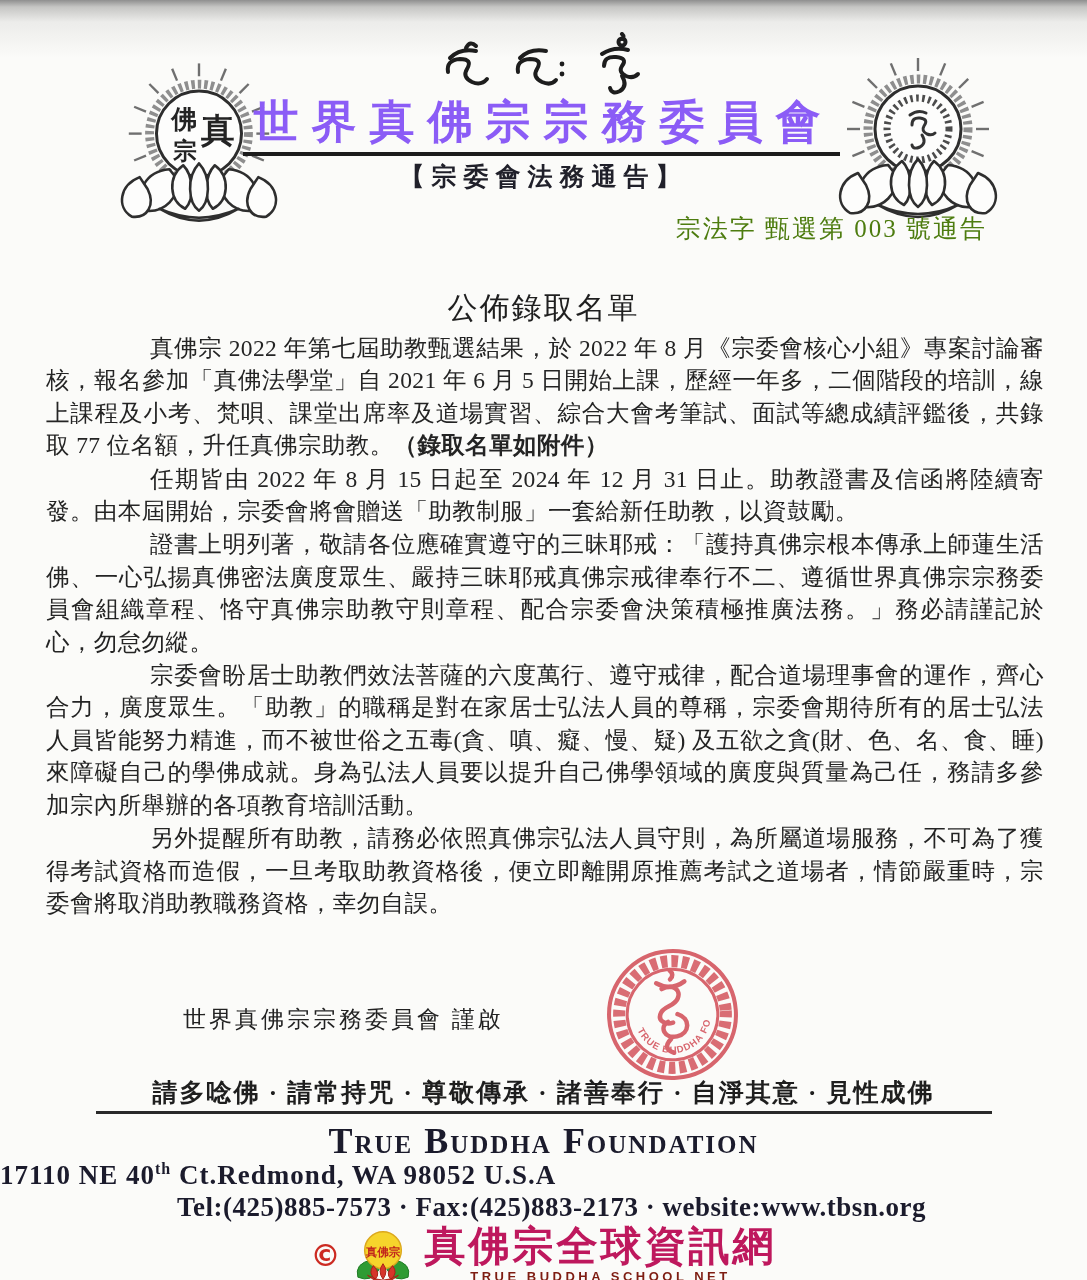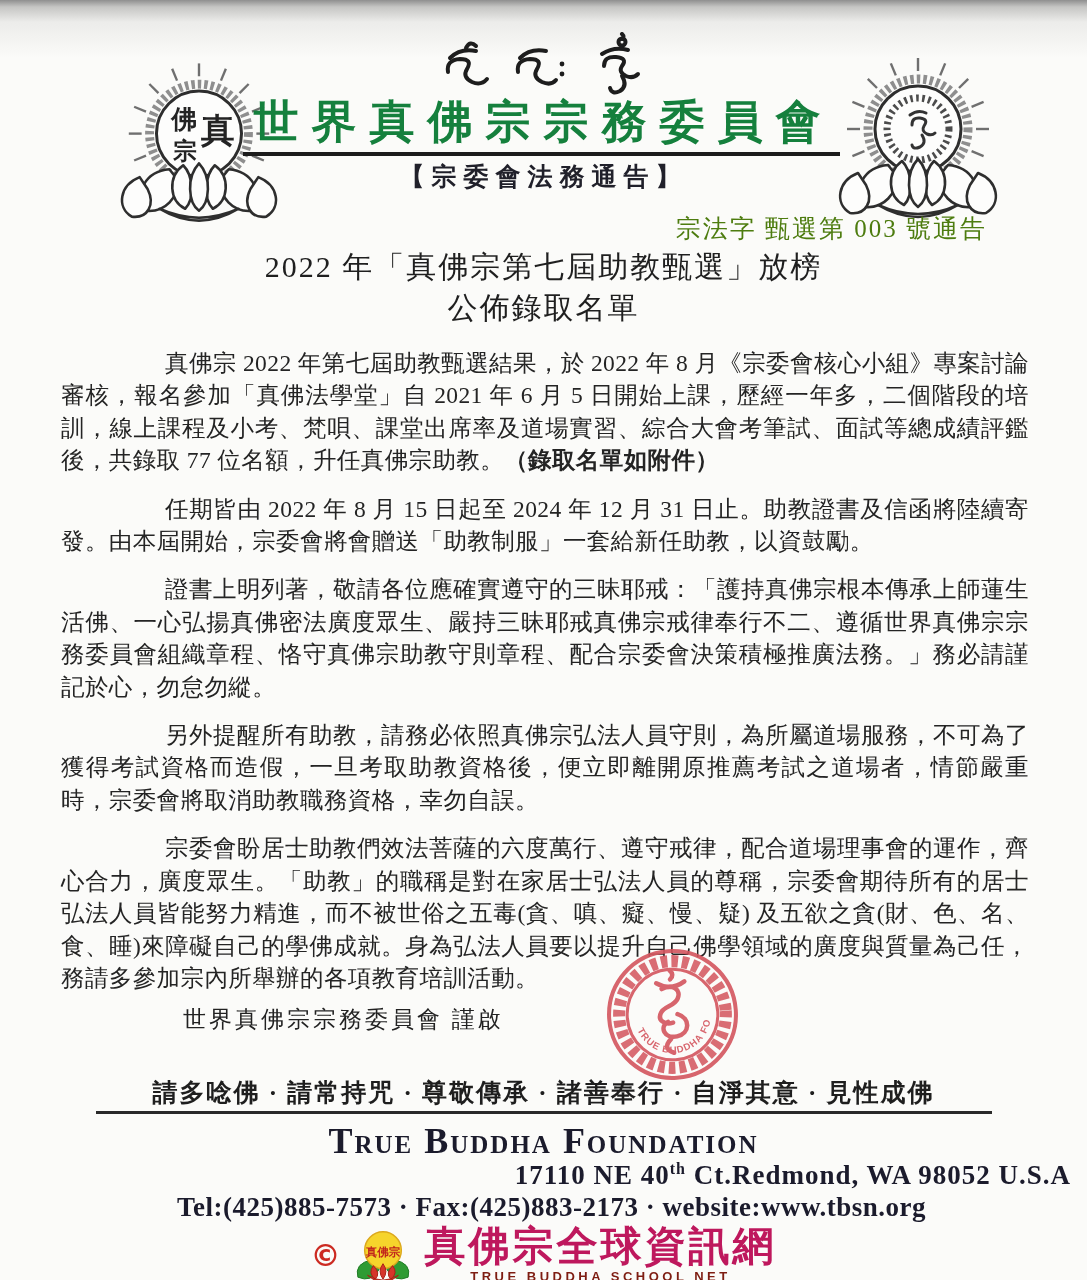--- a/index.html
+++ b/index.html
@@ -8,42 +8,42 @@
     background:#fbfbf9;overflow:hidden;
     font-family:"Liberation Serif","DejaVu Serif",serif;color:#222;
   }
   .scan-top{position:absolute;top:0;left:0;right:0;height:58px;
     background:linear-gradient(180deg,#8f8f8f 0px,#c6c6c4 7px,#ececea 22px,rgba(251,251,249,0) 58px);}
   .mantra{position:absolute;top:32px;left:0;right:0;text-align:center;}
   .logo{position:absolute;}
   .logo-left{top:56px;left:110px;}
   .logo-right{top:50px;left:828px;}
   .org-title{position:absolute;top:92px;left:0;right:0;text-align:center;
-    font-size:45px;font-weight:bold;letter-spacing:13px;color:#15803d;white-space:nowrap;}
+    font-size:45px;font-weight:bold;letter-spacing:13px;color:#8b5cf6;white-space:nowrap;}
   .title-underline{position:absolute;top:152px;left:243px;width:597px;height:4px;background:#1c1c1c;}
   .notice-type{position:absolute;top:160px;left:0;right:0;text-align:center;
     font-size:25px;font-weight:bold;letter-spacing:7px;color:#20202a;white-space:nowrap;}
   .notice-number{position:absolute;top:212px;right:100px;font-size:25px;color:#4d7c0f;letter-spacing:2px;}
   .doc-title{position:absolute;left:0;right:0;text-align:center;font-size:30px;color:#1f1f1f;letter-spacing:2px;white-space:nowrap;}
   .doc-title1{top:247px;}
   .doc-title2{top:288px;}
   .body-text{position:absolute;top:331px;left:45px;width:1000px;
     font-size:23.5px;line-height:32.4px;text-align:justify;color:#242424;letter-spacing:0.4px;}
-  .body-text p{margin:16px;text-indent:104px;}
+  .body-text p{margin:1px;text-indent:104px;}
   .body-text p.no-indent{text-indent:0;}
   .body-text b{font-weight:bold;}
   .signature{position:absolute;top:997px;left:183px;font-size:23px;line-height:45px;color:#222;letter-spacing:3px;}
   .seal{position:absolute;top:942px;left:600px;width:145px;height:145px;transform:rotate(-4deg);opacity:0.9;}
   .motto{position:absolute;top:1076px;left:0;right:0;text-align:center;
     font-size:25px;font-weight:bold;letter-spacing:2px;color:#1e1e1e;white-space:nowrap;}
   .footer-divider{position:absolute;top:1111px;left:96px;width:896px;height:3px;background:#2a2a2a;}
   .footer{color:#1b1b2c;}
   .footer-org{position:absolute;top:1120px;left:0;right:0;text-align:center;
     font-size:36px;font-weight:bold;font-variant:small-caps;letter-spacing:2px;}
-  .footer-address{position:absolute;top:1160px;left:0;right:16px;text-align:right;
+  .footer-address{position:absolute;top:1160px;left:0;right:16px;text-align:left;
     font-size:27px;font-weight:bold;letter-spacing:1px;}
   .footer-address sup{font-size:16px;}
   .footer-contact{position:absolute;top:1192px;left:0;right:0;text-align:center;
     font-size:27px;font-weight:bold;letter-spacing:0.5px;margin-left:16px;}
   .bottom-row{position:absolute;top:1226px;left:0;right:0;display:flex;align-items:center;justify-content:center;gap:10px;}
   .copyright{font-size:30px;font-weight:bold;color:#cc2a22;font-family:"DejaVu Sans",sans-serif;}
   .site-zh{font-size:41px;font-weight:bold;color:#be185d;letter-spacing:3px;line-height:1.0;}
   .site-en{font-size:13px;font-weight:bold;color:#7e1d12;letter-spacing:3.5px;text-align:center;margin-top:2px;
     font-family:"Liberation Sans","DejaVu Sans",sans-serif;}
   .site-block{display:flex;flex-direction:column;align-items:center;}
@@ -160,29 +160,28 @@
         <path d="M-40,76 Q0,94 40,76 Q20,88 0,88 Q-20,88 -40,76 Z"></path>
       </g>
     </svg>
   </div>
 
   <div class="org-title">世界真佛宗宗務委員會</div>
   <div class="title-underline"></div>
   <div class="notice-type">【宗委會法務通告】</div>
   <div class="notice-number">宗法字 甄選第 003 號通告</div>
 
-  <div class="doc-title doc-title1">2022 年「真佛宗第七屆助教甄選」放榜</div>
   <div class="doc-title doc-title2">公佈錄取名單</div>
 
   <div class="body-text">
     <p><span>真佛宗 2022 年第七屆助教甄選結果，於 2022 年 8 月《宗委會核心小組》專案討論審核，報名參加「真佛法學堂」自 2021 年 6 月 5 日開始上課，歷經一年多，二個階段的培訓，線上課程及小考、梵唄、課堂出席率及道場實習、綜合大會考筆試、面試等總成績評鑑後，共錄取 77 位名額，升任真佛宗助教。</span><b>（錄取名單如附件）</b></p>
     <p>任期皆由 2022 年 8 月 15 日起至 2024 年 12 月 31 日止。助教證書及信函將陸續寄發。由本屆開始，宗委會將會贈送「助教制服」一套給新任助教，以資鼓勵。</p>
     <p>證書上明列著，敬請各位應確實遵守的三昧耶戒：「護持真佛宗根本傳承上師蓮生活佛、一心弘揚真佛密法廣度眾生、嚴持三昧耶戒真佛宗戒律奉行不二、遵循世界真佛宗宗務委員會組織章程、恪守真佛宗助教守則章程、配合宗委會決策積極推廣法務。」務必請謹記於心，勿怠勿縱。</p>
+    <p>宗委會盼居士助教們效法菩薩的六度萬行、遵守戒律，配合道場理事會的運作，齊心合力，廣度眾生。「助教」的職稱是對在家居士弘法人員的尊稱，宗委會期待所有的居士弘法人員皆能努力精進，而不被世俗之五毒(貪、嗔、癡、慢、疑) 及五欲之貪(財、色、名、食、睡)來障礙自己的學佛成就。身為弘法人員要以提升自己佛學領域的廣度與質量為己任，務請多參加宗內所舉辦的各項教育培訓活動。</p>
     <p>另外提醒所有助教，請務必依照真佛宗弘法人員守則，為所屬道場服務，不可為了獲得考試資格而造假，一旦考取助教資格後，便立即離開原推薦考試之道場者，情節嚴重時，宗委會將取消助教職務資格，幸勿自誤。</p>
-    <p>宗委會盼居士助教們效法菩薩的六度萬行、遵守戒律，配合道場理事會的運作，齊心合力，廣度眾生。「助教」的職稱是對在家居士弘法人員的尊稱，宗委會期待所有的居士弘法人員皆能努力精進，而不被世俗之五毒(貪、嗔、癡、慢、疑) 及五欲之貪(財、色、名、食、睡)來障礙自己的學佛成就。身為弘法人員要以提升自己佛學領域的廣度與質量為己任，務請多參加宗內所舉辦的各項教育培訓活動。</p>
   </div>
 
   <div class="signature">
     <div>世界真佛宗宗務委員會 謹啟</div>
   </div>
 
   <div class="seal">
     <svg width="145" height="145" viewBox="-72 -72 144 144">
       <g stroke="#d4555e" fill="none">
         <circle r="63" stroke-width="4"></circle>

